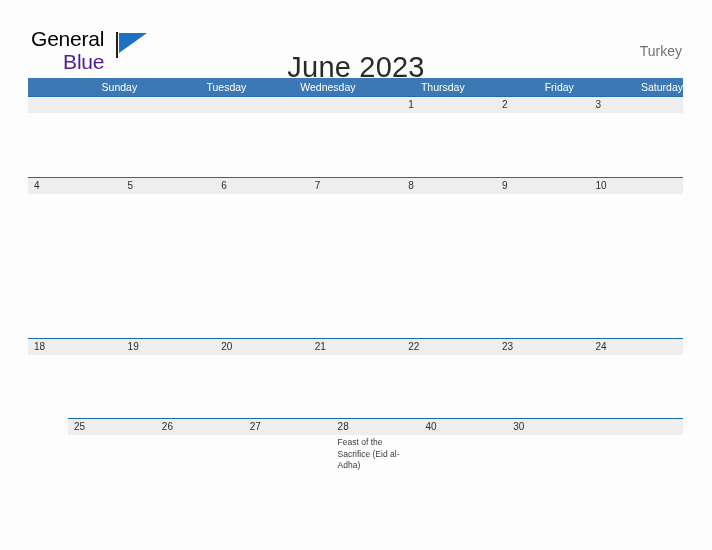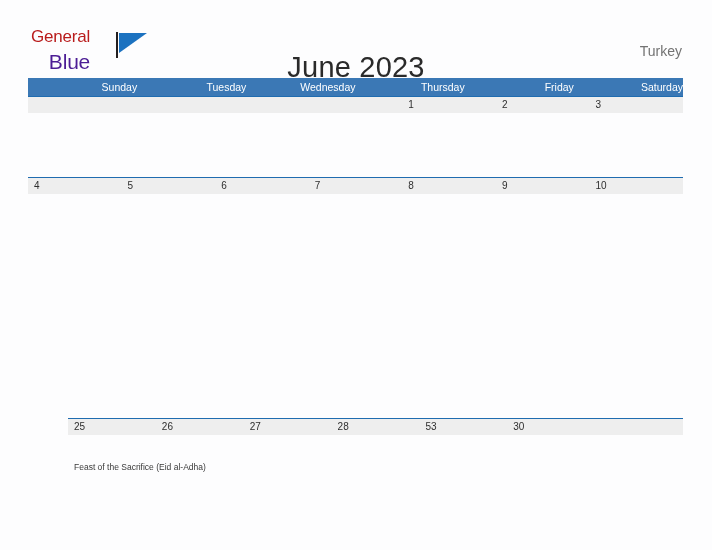--- a/index.html
+++ b/index.html
@@ -22,22 +22,22 @@
   }
 
   .brand {
     position: absolute;
     left: 31px;
     top: 28px;
     line-height: 1;
     user-select: none;
   }
   .brand-row1 {
-    font-size: 17px;
-    color: #b91c1c;
+    font-size: 21px;
+    color: #000000;
     letter-spacing: -0.2px;
     position: relative;
     display: block;
     height: 22px;
   }
   .brand-row2 {
     font-size: 21px;
     color: #4c1d95;
     letter-spacing: -0.2px;
     display: block;
@@ -119,21 +119,20 @@
   .week-banner {
     display: flex;
     height: 17px;
     background: #eeeeee;
     border-top: 1px solid #1f6cb0;
     box-sizing: border-box;
   }
   .week-body {
     display: flex;
     height: 63px;
-    flex-direction: column;
   }
 
   .day-num-cell {
     flex: 1 1 0;
     font-size: 10px;
     color: #2e2e2e;
     padding-left: 6px;
     line-height: 16px;
     box-sizing: border-box;
   }
@@ -226,37 +225,46 @@
           <div class="day-event-cell"></div>
           <div class="day-event-cell"></div>
           <div class="day-event-cell"></div>
           <div class="day-event-cell"></div>
           <div class="day-event-cell"></div>
           <div class="day-event-cell"></div>
           <div class="day-event-cell"></div>
         </div>
       </div>
       <div class="week-row">
+        <div class="week-banner">
+          <div class="day-num-cell">18</div>
+          <div class="day-num-cell">19</div>
+          <div class="day-num-cell">20</div>
+          <div class="day-num-cell">21</div>
+          <div class="day-num-cell">22</div>
+          <div class="day-num-cell">23</div>
+          <div class="day-num-cell">24</div>
+        </div>
         <div class="week-body">
           <div class="day-event-cell"></div>
           <div class="day-event-cell"></div>
           <div class="day-event-cell"></div>
           <div class="day-event-cell"></div>
           <div class="day-event-cell"></div>
           <div class="day-event-cell"></div>
           <div class="day-event-cell"></div>
         </div>
       </div>
       <div class="week-row">
         <div class="week-banner">
           <div class="day-num-cell">25</div>
           <div class="day-num-cell">26</div>
           <div class="day-num-cell">27</div>
           <div class="day-num-cell">28</div>
-          <div class="day-num-cell">53</div>
+          <div class="day-num-cell">40</div>
           <div class="day-num-cell">30</div>
           <div class="day-num-cell"></div>
         </div>
         <div class="week-body">
           <div class="day-event-cell"></div>
           <div class="day-event-cell"></div>
           <div class="day-event-cell"></div>
           <div class="day-event-cell">
             <div class="event-text">Feast of the Sacrifice (Eid al-Adha)</div>
           </div>

